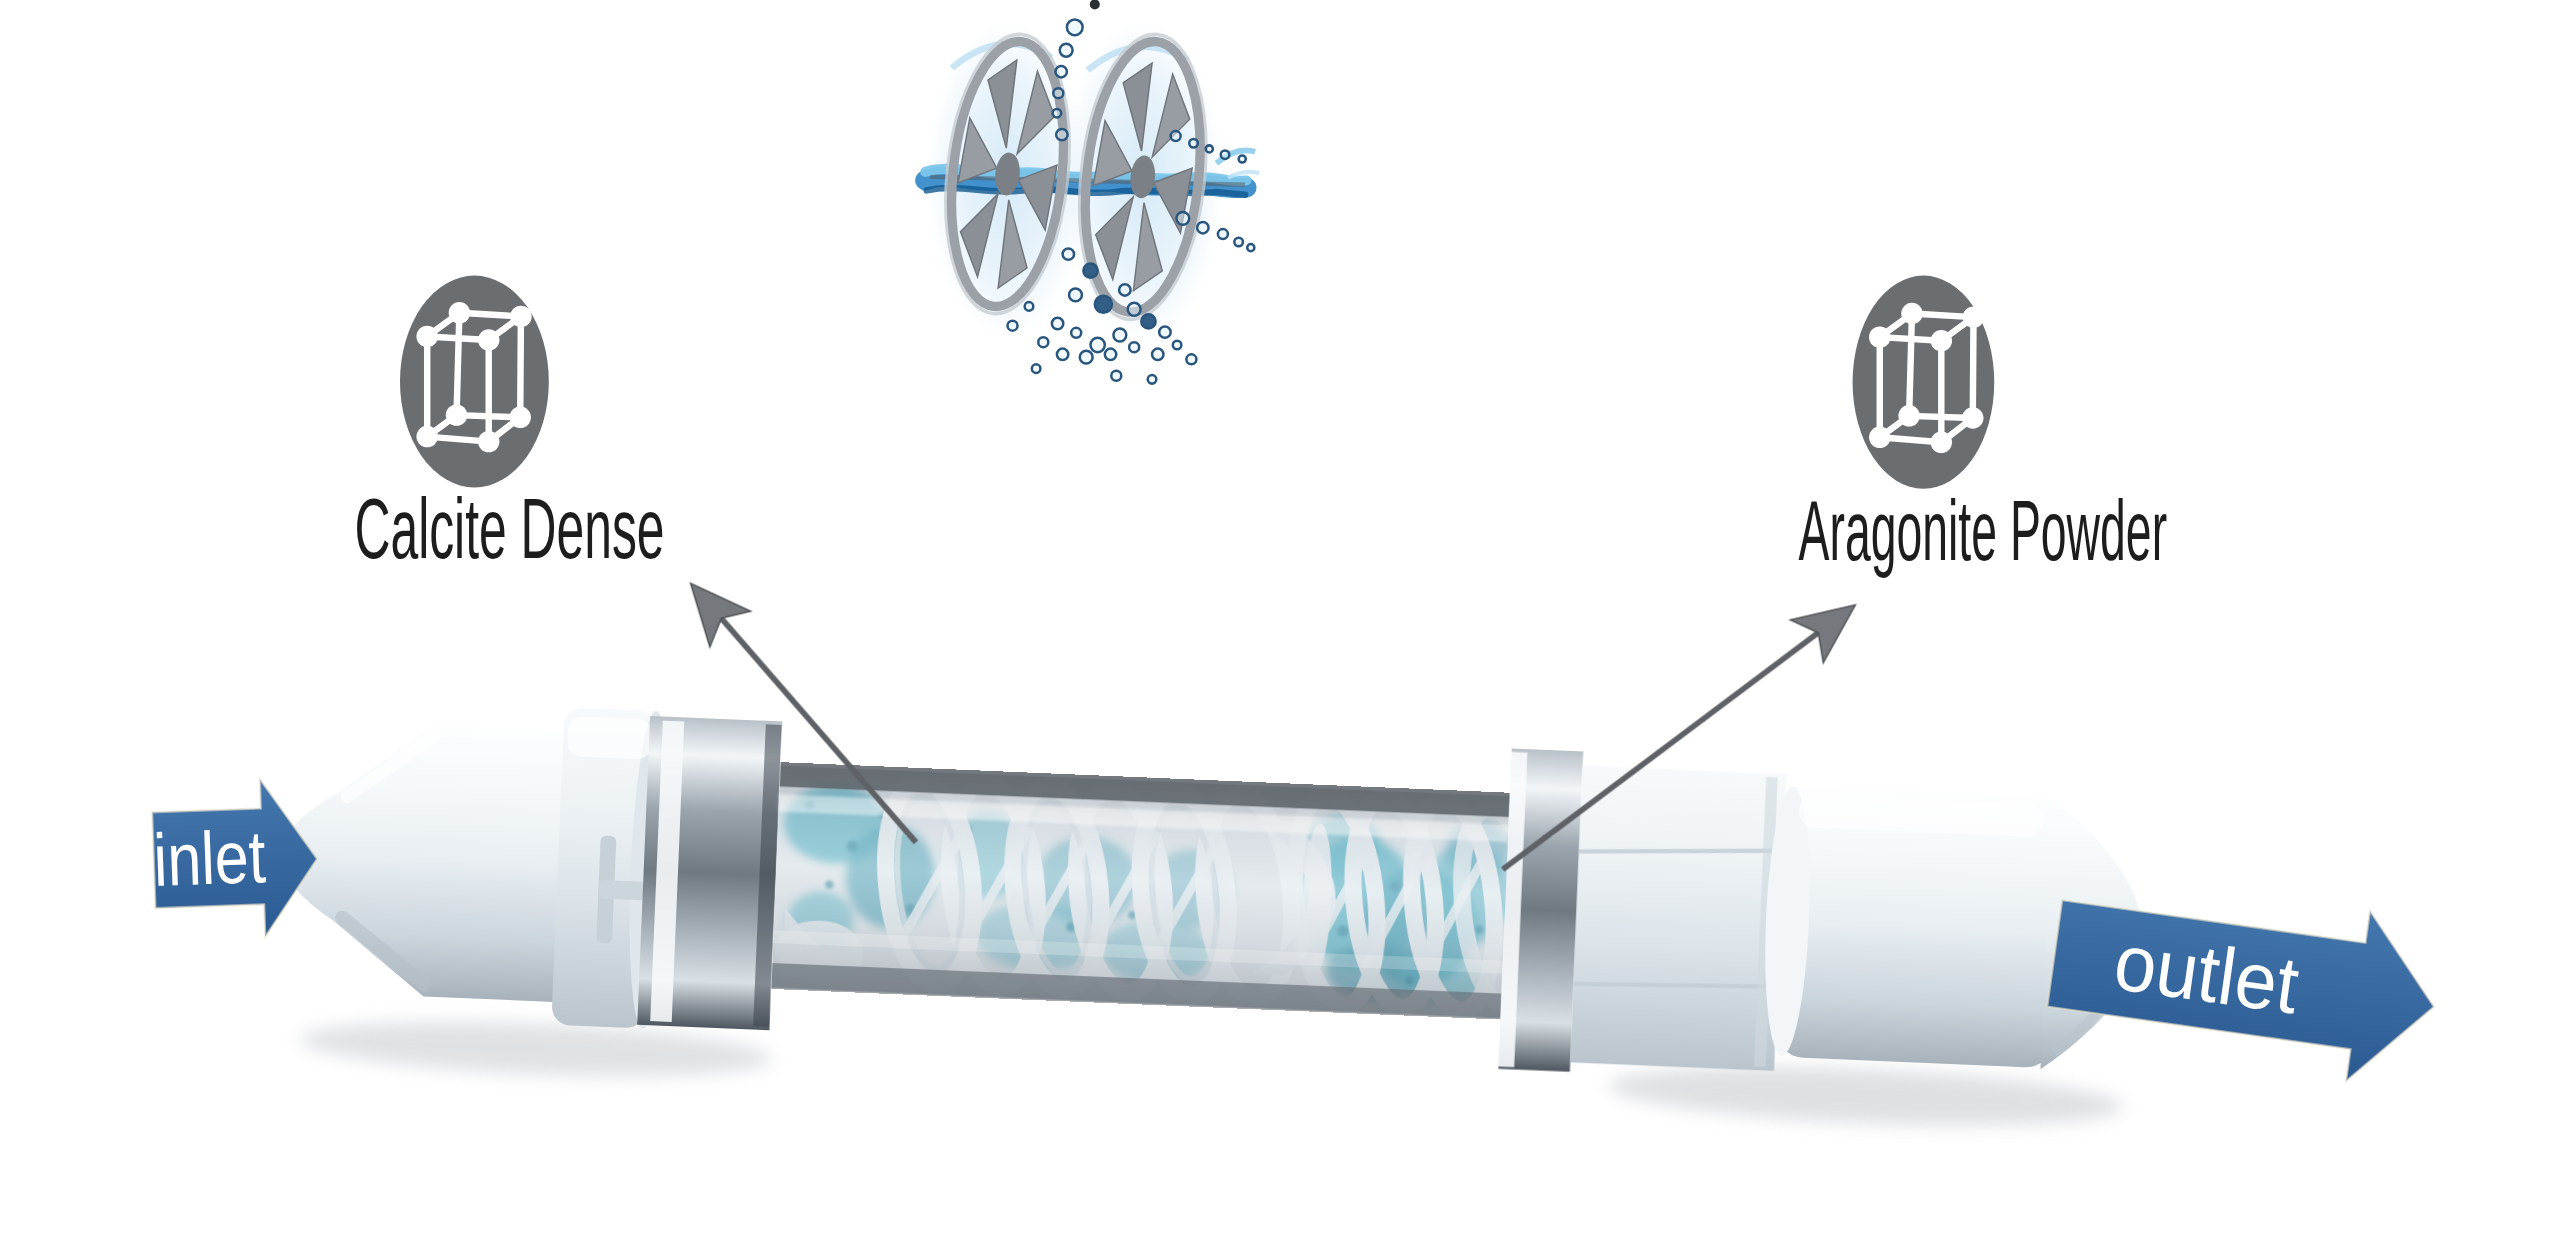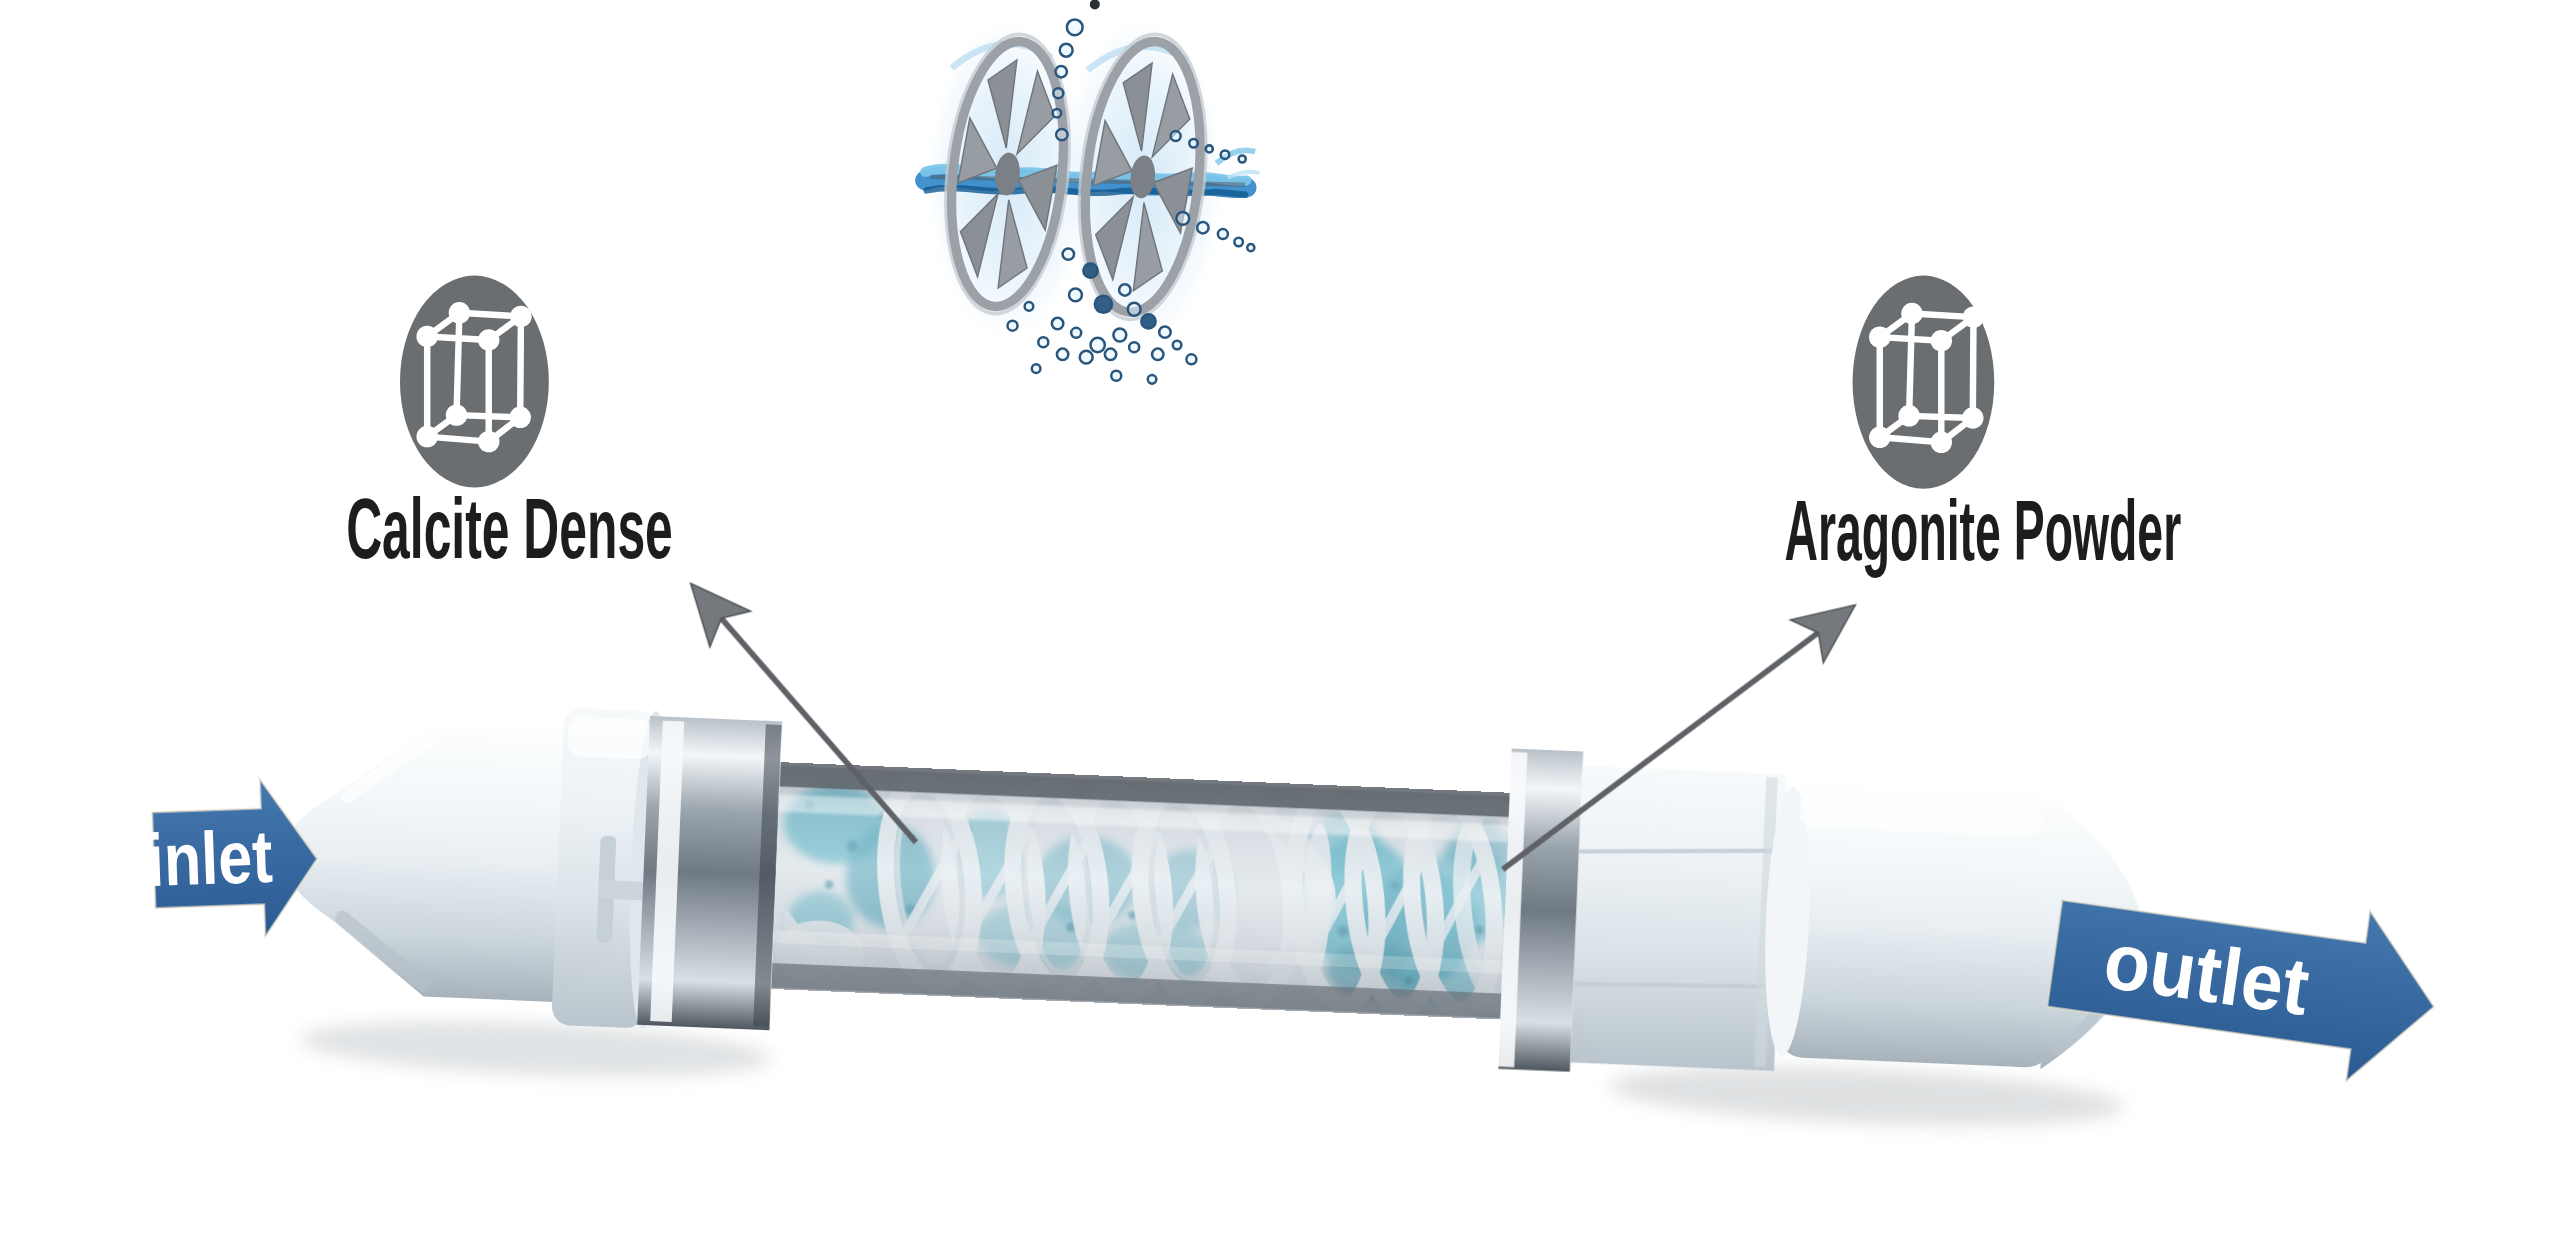--- a/index.html
+++ b/index.html
@@ -1,17 +1,17 @@
 <!DOCTYPE html>
 <html style="font-size:11.4px"><head>
 <meta charset="utf-8">
 <style>
   html,body{margin:0;padding:0;background:#ffffff;}
   .stage{position:relative;width:2576px;height:1236px;background:#ffffff;overflow:hidden;
-         font-family:"Liberation Sans",sans-serif;font-weight:bold;}
+         font-family:"Liberation Sans",sans-serif;}
   .stage svg{position:absolute;left:0;top:0;}
   text{font-family:"Liberation Sans",sans-serif;}
 </style>
 </head>
 <body>
 
 <div class="stage">
 <svg width="2576" height="1236" viewBox="0 0 3600 1727">
   <defs>
     <linearGradient id="whiteGrad" x1="0" y1="0" x2="0" y2="1">

